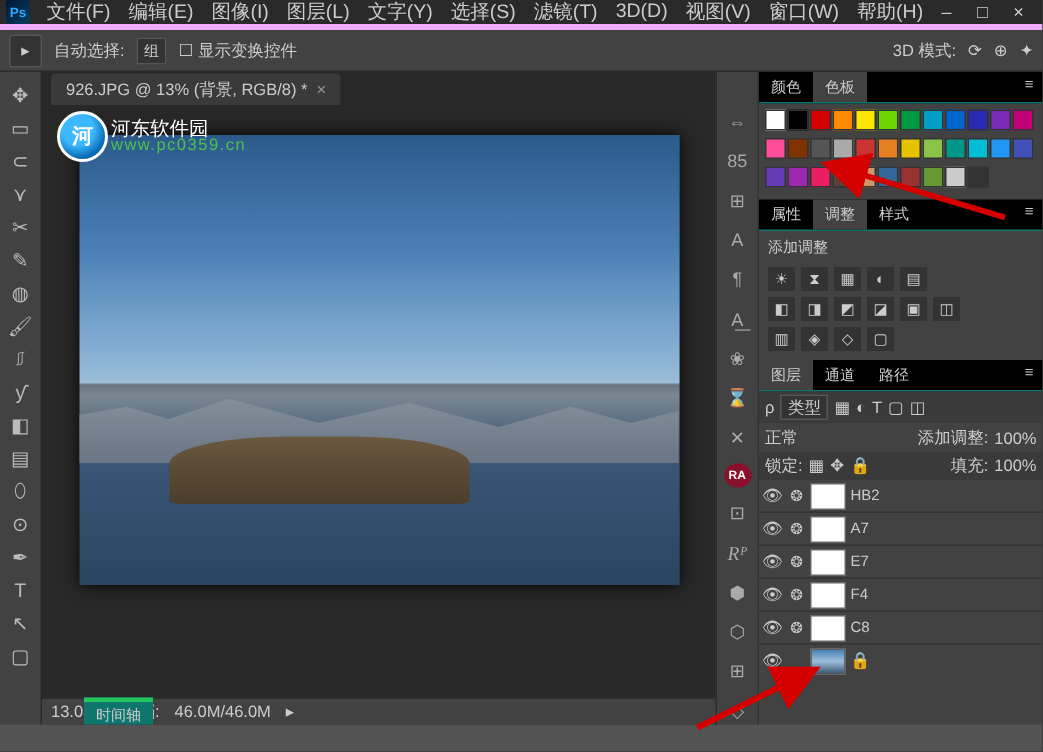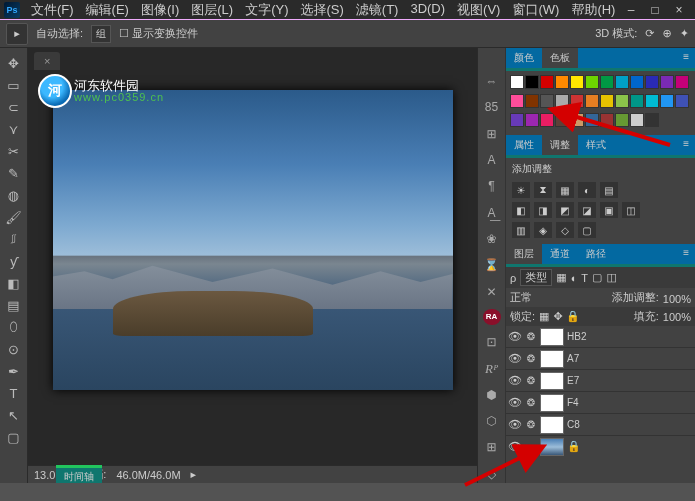--- a/index.html
+++ b/index.html
@@ -1,17 +1,17 @@
 <!DOCTYPE html>
 <html><head>
 <meta charset="utf-8">
 <style>
 *{margin:0;padding:0;box-sizing:border-box;font-family:"Microsoft YaHei",Arial,sans-serif;font-size:11px;color:#ccc;user-select:none}
 body{width:695px;height:501px;background:#535353;overflow:hidden;position:relative}
-.topbar{height:20px;background:#2a2a2a;display:flex;align-items:center;padding:0 4px;border-bottom:1px solid #f0abfc}
+.topbar{height:20px;background:#2a2a2a;display:flex;align-items:center;padding:0 4px;border-bottom:4px solid #f0abfc}
 .topbar .ps-icon{width:16px;height:16px;background:linear-gradient(135deg,#001833,#0a3d62);border-radius:2px;display:flex;align-items:center;justify-content:center;color:#31a8ff;font-weight:bold;font-size:9px;margin-right:6px}
 .menu{display:flex;gap:2px}
 .menu span{padding:2px 5px;cursor:pointer;font-size:13px}
 .win-ctrl{margin-left:auto;display:flex;gap:8px;padding-right:4px}
 .win-ctrl span{width:16px;text-align:center;cursor:pointer;font-size:12px}
 .optbar{height:28px;background:#424242;display:flex;align-items:center;padding:0 6px;border-bottom:1px solid #2a2a2a;gap:8px}
 .optbar .tool-ind{width:22px;height:22px;background:#333;border:1px solid #555;border-radius:2px;display:flex;align-items:center;justify-content:center}
 .optbar .sel{background:#333;padding:1px 4px;border:1px solid #555;font-size:10px}
 .main{display:flex;height:calc(100% - 66px)}
 .toolcol{width:28px;background:#424242;border-right:1px solid #2a2a2a;display:flex;flex-direction:column;padding-top:4px}
@@ -29,21 +29,21 @@
 .img{width:400px;height:300px;background:linear-gradient(to bottom,#2b5a8a 0%,#4a7fb5 25%,#7da9d0 45%,#9cbdd9 55%,#6a7580 55.5%,#7a8690 58%,#3a5878 70%,#2a4560 100%);position:relative;box-shadow:0 0 10px #000}
 .img::before{content:"";position:absolute;left:0;right:0;top:55%;height:18%;background:linear-gradient(to bottom,#8a95a0 0%,#6a7585 100%);clip-path:polygon(0 40%,8% 30%,15% 45%,25% 20%,40% 50%,55% 25%,70% 55%,82% 30%,92% 50%,100% 35%,100% 100%,0 100%)}
 .img::after{content:"";position:absolute;left:15%;bottom:18%;width:50%;height:15%;background:linear-gradient(to bottom,#6b5840 0%,#4a3d2a 100%);border-radius:40% 40% 5% 5%}
 .statusbar{height:18px;background:#424242;border-top:1px solid #2a2a2a;display:flex;align-items:center;padding:0 6px;gap:10px;font-size:10px}
 .rpanel{width:218px;background:#424242;border-left:1px solid #2a2a2a;display:flex}
 .midstrip{width:28px;background:#424242;border-right:1px solid #333;display:flex;flex-direction:column;align-items:center;padding-top:24px;gap:8px}
 .midstrip .mi{width:20px;height:20px;display:flex;align-items:center;justify-content:center;font-size:12px;cursor:pointer;color:#aaa}
 .midstrip .ra{width:18px;height:18px;border-radius:50%;background:#8a0f2a;color:#fff;font-size:8px;font-weight:bold;display:flex;align-items:center;justify-content:center}
 .midstrip .rp{font-family:serif;font-style:italic;font-size:13px}
 .panels{flex:1;display:flex;flex-direction:column}
-.panel-hdr{display:flex;background:#0369a1;border-bottom:3px solid #0f766e}
+.panel-hdr{display:flex;background:#000000;border-bottom:1px solid #0f766e}
 .panel-hdr span{padding:3px 8px;font-size:10px;cursor:pointer}
 .panel-hdr span.active{background:#424242}
 .panel-hdr .menu-btn{margin-left:auto;padding:3px 6px;cursor:pointer}
 .swatches{padding:4px;display:flex;flex-wrap:wrap;gap:1px;min-height:64px}
 .sw{width:14px;height:14px;border:1px solid #333;cursor:pointer}
 .panel-body{padding:4px 6px;font-size:10px}
 .adj-title{font-size:10px;margin-bottom:4px}
 .adj-icons{display:flex;flex-wrap:wrap;gap:4px;padding:2px 0}
 .adj-icons span{width:18px;height:16px;background:#333;display:flex;align-items:center;justify-content:center;font-size:10px;cursor:pointer}
 .layers-ctrl{display:flex;align-items:center;gap:4px;padding:2px 4px;background:#3a3a3a;font-size:10px}
@@ -116,20 +116,21 @@
     <div class="tool">⊙</div>
     <div class="tool">✒</div>
     <div class="tool">T</div>
     <div class="tool">↖</div>
     <div class="tool">▢</div>
   </div>
 
   <div class="canvas-area">
     <div class="tab-bar">
       <div class="tab">
+        <span>926.JPG @ 13% (背景, RGB/8) *</span>
         <span class="x">×</span>
       </div>
     </div>
     <div class="watermark">
       <div class="wm-logo">河</div>
       <div class="wm-text">
         <span class="t1">河东软件园</span>
         <span class="t2">www.pc0359.cn</span>
       </div>
     </div>

